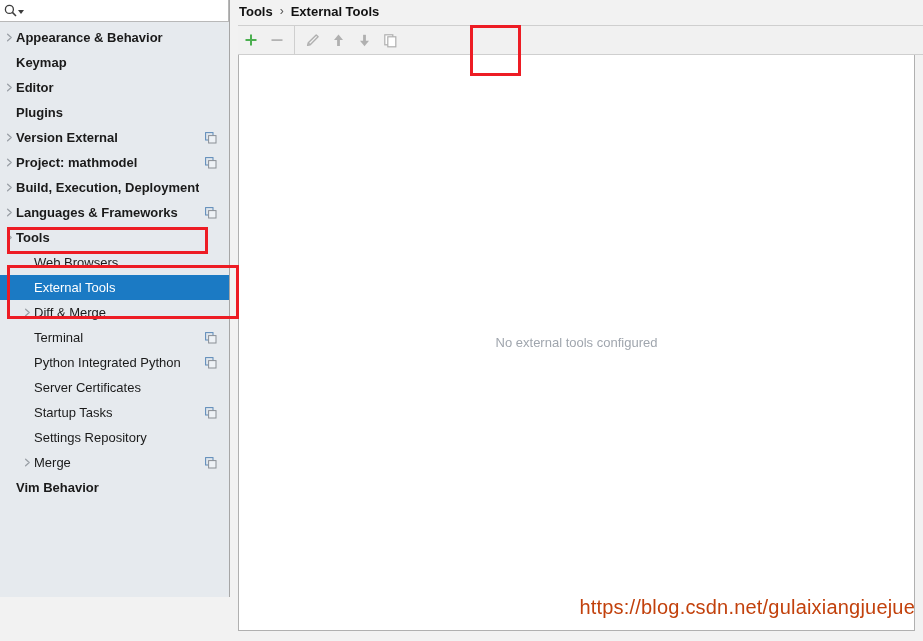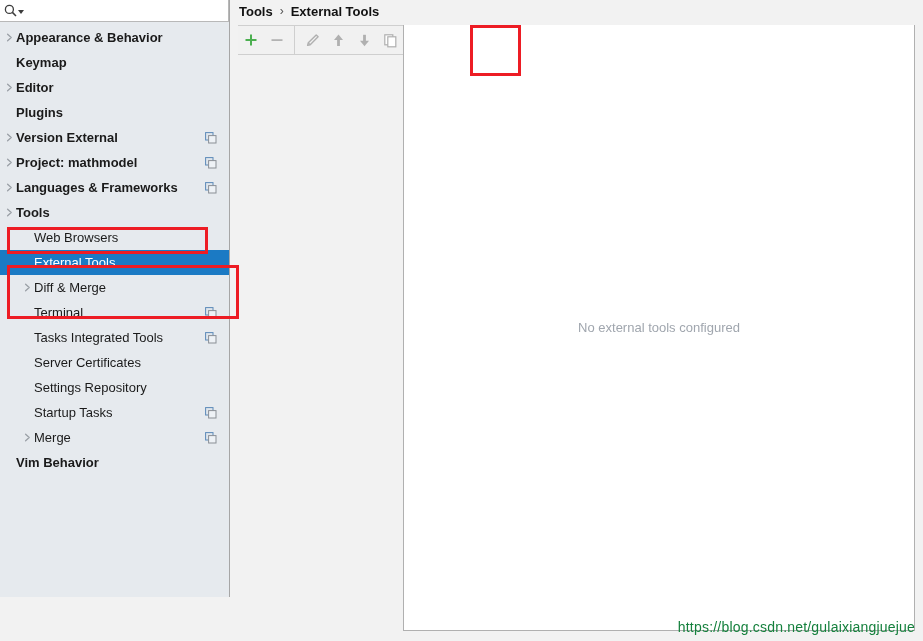--- a/index.html
+++ b/index.html
@@ -156,21 +156,21 @@
     font-weight: normal;
     color: #555555;
     font-size: 12px;
   }
 
   .panel {
     margin: 3px 0 0 8px;
     margin-right: 0;
     flex: 1;
     display: flex;
-    flex-direction: row;
+    flex-direction: column;
     min-height: 0;
   }
 
   .toolbar {
     height: 28px;
     background: #f1f1f1;
     border-top: 1px solid #cfcfcf;
     border-bottom: 1px solid #cfcfcf;
     display: flex;
     align-items: center;
@@ -204,23 +204,23 @@
     min-height: 0;
   }
   .empty-text {
     color: #a0a6ae;
     font-size: 13px;
   }
 
   .watermark {
     position: absolute;
     right: 8px;
-    bottom: 6px;
-    color: #15803d;
-    font-size: 14px;
+    bottom: 22px;
+    color: #c2410c;
+    font-size: 20px;
     letter-spacing: 0.2px;
     white-space: nowrap;
     z-index: 30;
   }
 </style>
 </head>
 <body>
 
 <div id="app">
 
@@ -285,20 +285,28 @@
               <rect x="0.6" y="0.6" width="7.4" height="7.4" fill="#dfe6ec" stroke="#5b89b8" stroke-width="1"></rect>
               <rect x="3.6" y="3.6" width="7.4" height="7.4" fill="#eef2f6" stroke="#8a8f95" stroke-width="1"></rect>
             </svg></span>
         </div>
         <div class="tree-item bold">
           <span class="arrow">
             <svg width="9" height="9" viewBox="0 0 9 9">
               <path d="M2.6 1.2 L6.2 4.5 L2.6 7.8" fill="none" stroke="#9aa0a6" stroke-width="1.3" stroke-linecap="round" stroke-linejoin="round"></path>
             </svg>
           </span>
+          <span class="lbl">Build, Execution, Deployment</span>
+        </div>
+        <div class="tree-item bold">
+          <span class="arrow">
+            <svg width="9" height="9" viewBox="0 0 9 9">
+              <path d="M2.6 1.2 L6.2 4.5 L2.6 7.8" fill="none" stroke="#9aa0a6" stroke-width="1.3" stroke-linecap="round" stroke-linejoin="round"></path>
+            </svg>
+          </span>
           <span class="lbl">Languages &amp; Frameworks</span>
           <span class="copy-badge"><svg width="12" height="12" viewBox="0 0 12 12">
               <rect x="0.6" y="0.6" width="7.4" height="7.4" fill="#dfe6ec" stroke="#5b89b8" stroke-width="1"></rect>
               <rect x="3.6" y="3.6" width="7.4" height="7.4" fill="#eef2f6" stroke="#8a8f95" stroke-width="1"></rect>
             </svg></span>
         </div>
         <div class="tree-item bold">
           <span class="arrow">
             <svg width="9" height="9" viewBox="0 0 9 9">
               <path d="M2.6 1.2 L6.2 4.5 L2.6 7.8" fill="none" stroke="#9aa0a6" stroke-width="1.3" stroke-linecap="round" stroke-linejoin="round"></path>
@@ -325,41 +333,41 @@
         <div class="tree-item indent">
           <span class="spacer"></span>
           <span class="lbl">Terminal</span>
           <span class="copy-badge"><svg width="12" height="12" viewBox="0 0 12 12">
               <rect x="0.6" y="0.6" width="7.4" height="7.4" fill="#dfe6ec" stroke="#5b89b8" stroke-width="1"></rect>
               <rect x="3.6" y="3.6" width="7.4" height="7.4" fill="#eef2f6" stroke="#8a8f95" stroke-width="1"></rect>
             </svg></span>
         </div>
         <div class="tree-item indent">
           <span class="spacer"></span>
-          <span class="lbl">Tasks Integrated Tools</span>
+          <span class="lbl">Python Integrated Python</span>
           <span class="copy-badge"><svg width="12" height="12" viewBox="0 0 12 12">
               <rect x="0.6" y="0.6" width="7.4" height="7.4" fill="#dfe6ec" stroke="#5b89b8" stroke-width="1"></rect>
               <rect x="3.6" y="3.6" width="7.4" height="7.4" fill="#eef2f6" stroke="#8a8f95" stroke-width="1"></rect>
             </svg></span>
         </div>
         <div class="tree-item indent">
           <span class="spacer"></span>
           <span class="lbl">Server Certificates</span>
         </div>
         <div class="tree-item indent">
           <span class="spacer"></span>
+          <span class="lbl">Startup Tasks</span>
+          <span class="copy-badge"><svg width="12" height="12" viewBox="0 0 12 12">
+              <rect x="0.6" y="0.6" width="7.4" height="7.4" fill="#dfe6ec" stroke="#5b89b8" stroke-width="1"></rect>
+              <rect x="3.6" y="3.6" width="7.4" height="7.4" fill="#eef2f6" stroke="#8a8f95" stroke-width="1"></rect>
+            </svg></span>
+        </div>
+        <div class="tree-item indent">
+          <span class="spacer"></span>
           <span class="lbl">Settings Repository</span>
-        </div>
-        <div class="tree-item indent">
-          <span class="spacer"></span>
-          <span class="lbl">Startup Tasks</span>
-          <span class="copy-badge"><svg width="12" height="12" viewBox="0 0 12 12">
-              <rect x="0.6" y="0.6" width="7.4" height="7.4" fill="#dfe6ec" stroke="#5b89b8" stroke-width="1"></rect>
-              <rect x="3.6" y="3.6" width="7.4" height="7.4" fill="#eef2f6" stroke="#8a8f95" stroke-width="1"></rect>
-            </svg></span>
         </div>
         <div class="tree-item indent-arrow">
           <span class="arrow">
             <svg width="9" height="9" viewBox="0 0 9 9">
               <path d="M2.6 1.2 L6.2 4.5 L2.6 7.8" fill="none" stroke="#9aa0a6" stroke-width="1.3" stroke-linecap="round" stroke-linejoin="round"></path>
             </svg>
           </span>
           <span class="lbl">Merge</span>
           <span class="copy-badge"><svg width="12" height="12" viewBox="0 0 12 12">
               <rect x="0.6" y="0.6" width="7.4" height="7.4" fill="#dfe6ec" stroke="#5b89b8" stroke-width="1"></rect>

